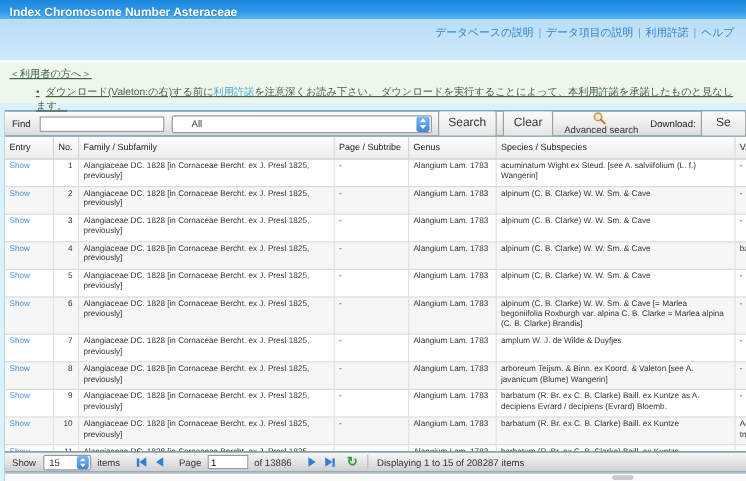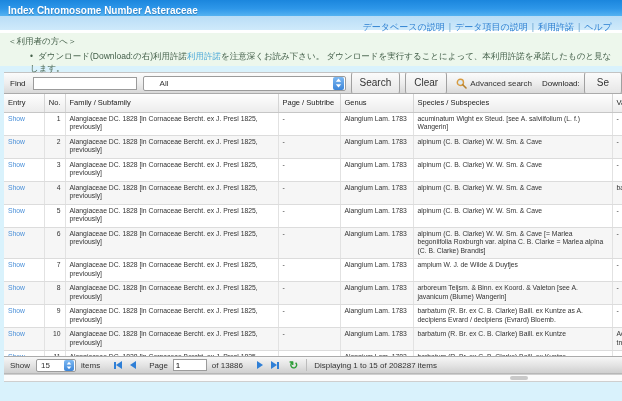--- a/index.html
+++ b/index.html
@@ -11,31 +11,31 @@
   }
   
   .titlebar {
     height:16px; line-height:22px;
     background:linear-gradient(180deg,#1b86dd 0%,#2e97e9 55%,#55b2f1 100%);
     color:#fff; font-weight:bold; font-size:10px;
     padding-left:8px; text-shadow:0 1px 1px rgba(0,40,90,.35);
   }
   
   .subnav {
-    height:14px; line-height:22px;
+    height:34px; line-height:22px;
     background:linear-gradient(180deg,#b9ddf6 0%,#cfeafb 100%);
     text-align:right; padding-right:10px; font-size:9px;
   }
   .subnav a { color:#2b7fd1; text-decoration:none; cursor:pointer; }
   .subnav .sep { color:#6aa4cf; margin:0 4px; }
   .white-strip { height:3px; background:#ffffff; }
   
   .notice {
     height:33px; background:#edf7ec; color:#44604a;
-    font-size:8.5px; padding:3px 8px 0 8px;
+    font-size:8.5px; padding:3px 8px 0 8px;text-decoration:underline;
   }
   .notice .heading { display:block; margin-bottom:3px; }
   .notice .bullet-line { margin-left:22px; }
   .notice .dot { margin-right:5px; color:#44604a; }
   .notice a { color:#4aa8d8; text-decoration:none; cursor:pointer; }
   .gap-strip { height:6px; }
   
   .content { margin-left:4px; width:618px; overflow:hidden; background:#0369a1; }
   
   .toolbar {
@@ -61,21 +61,21 @@
     background:linear-gradient(180deg,#7db9f3 0%,#3c85d8 100%);
     display:flex; align-items:center; justify-content:center;
   }
   .btn {
     height:30px; line-height:12px; padding:0 8px; margin-left:5px;
     background:linear-gradient(180deg,#ffffff 0%,#e2e2e2 100%);
     border:1px solid #a0a0a0; border-radius:7px;
     font-size:10px; color:#333; cursor:pointer;
     font-family:"Liberation Sans",sans-serif;
   }
-  .adv { display:flex; align-items:center; margin-left:9px; cursor:pointer; }
+  .adv { display:flex; align-items:center; margin-left:9px; cursor:pointer;flex-direction:column; }
   .adv svg { margin-right:3px; }
   .dl-label { margin-left:10px; }
   .btn.se { margin-left:4px; padding:0 12px; }
   
   .table-clip { height:262px; overflow:hidden; background:#fff; }
   table { border-collapse:collapse; table-layout:fixed; width:672px; }
   col.c0{width:40px;} col.c1{width:21px;} col.c2{width:213px;}
   col.c3{width:62px;} col.c4{width:73px;} col.c5{width:199px;} col.c6{width:64px;}
   thead th {
     height:18px; font-weight:normal; font-size:7.5px; text-align:left;
@@ -144,21 +144,21 @@
 
   <div class="subnav">
     <a>データベースの説明</a><span class="sep">|</span><a>データ項目の説明</a><span class="sep">|</span><a>利用許諾</a><span class="sep">|</span><a>ヘルプ</a>
   </div>
 
   <div class="white-strip"></div>
 
   <div class="notice">
     <span class="heading">＜利用者の方へ＞</span>
     <div class="bullet-line">
-      <span class="dot">•</span><span>ダウンロード(Download:の右)利用許諾</span><a>利用許諾</a><span>を注意深くお読み下さい。 ダウンロードを実行することによって、本利用許諾を承諾したものと見なします。</span>
+      <span class="dot">•</span><span>ダウンロード(Valeton:の右)する前に</span><a>利用許諾</a><span>を注意深くお読み下さい。 ダウンロードを実行することによって、本利用許諾を承諾したものと見なします。</span>
     </div>
   </div>
 
   <div class="gap-strip"></div>
 
   <div class="content">
 
     <div class="toolbar">
       <span class="lbl" style="margin-left:6px">Find</span>
       <input class="find-input" type="text" value="" style="">

